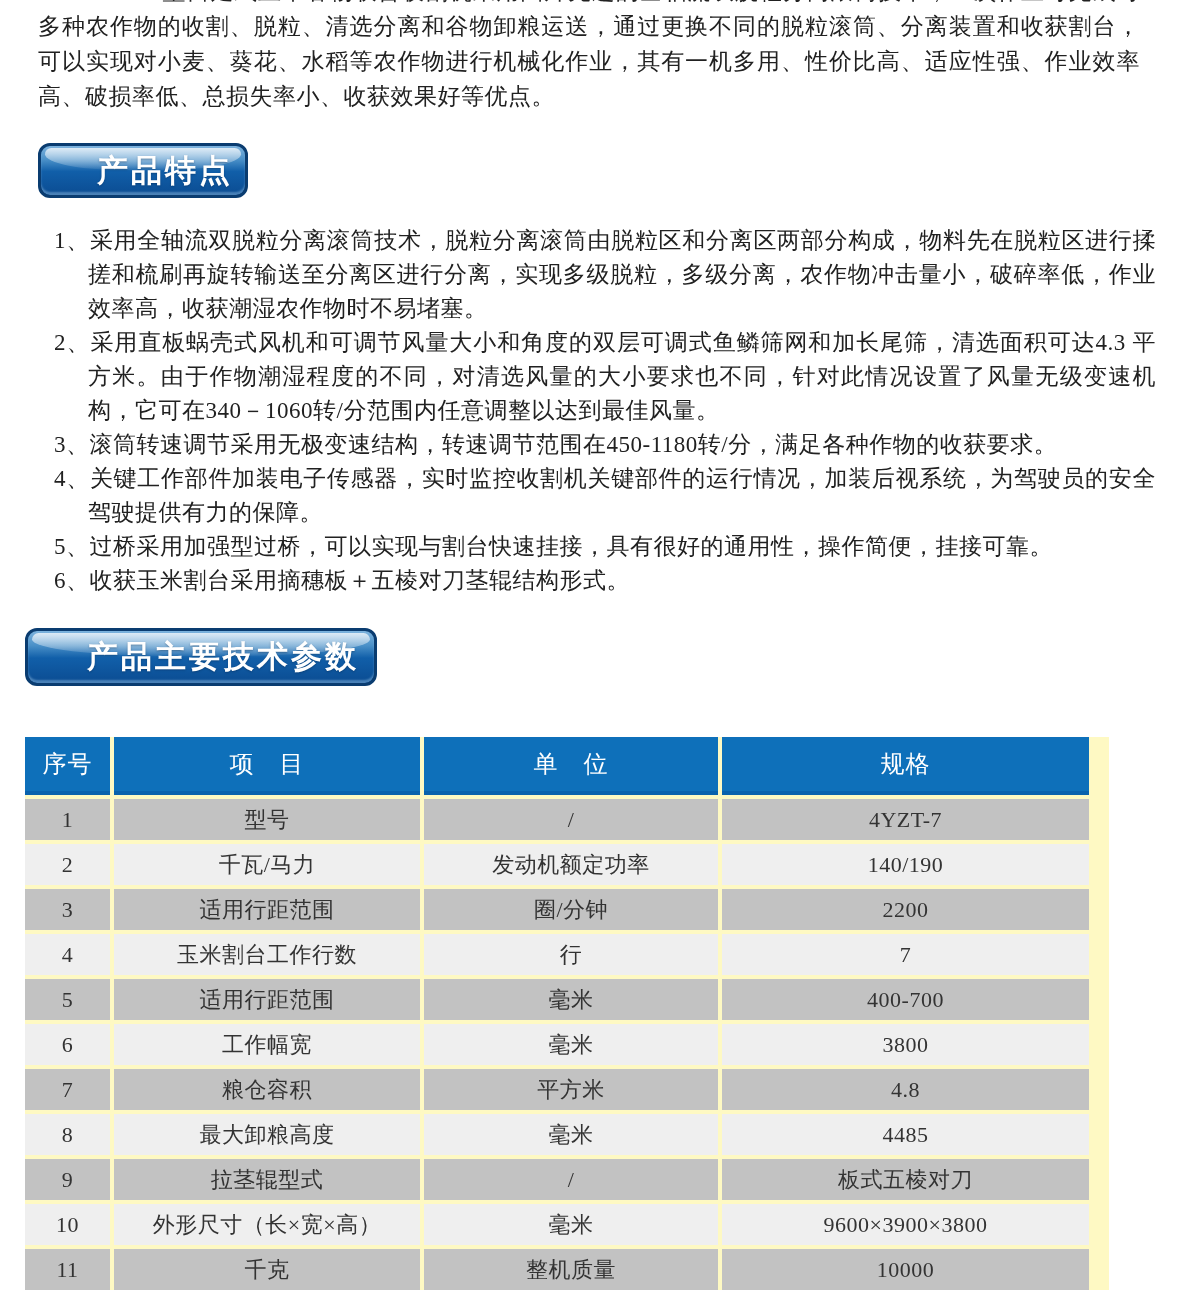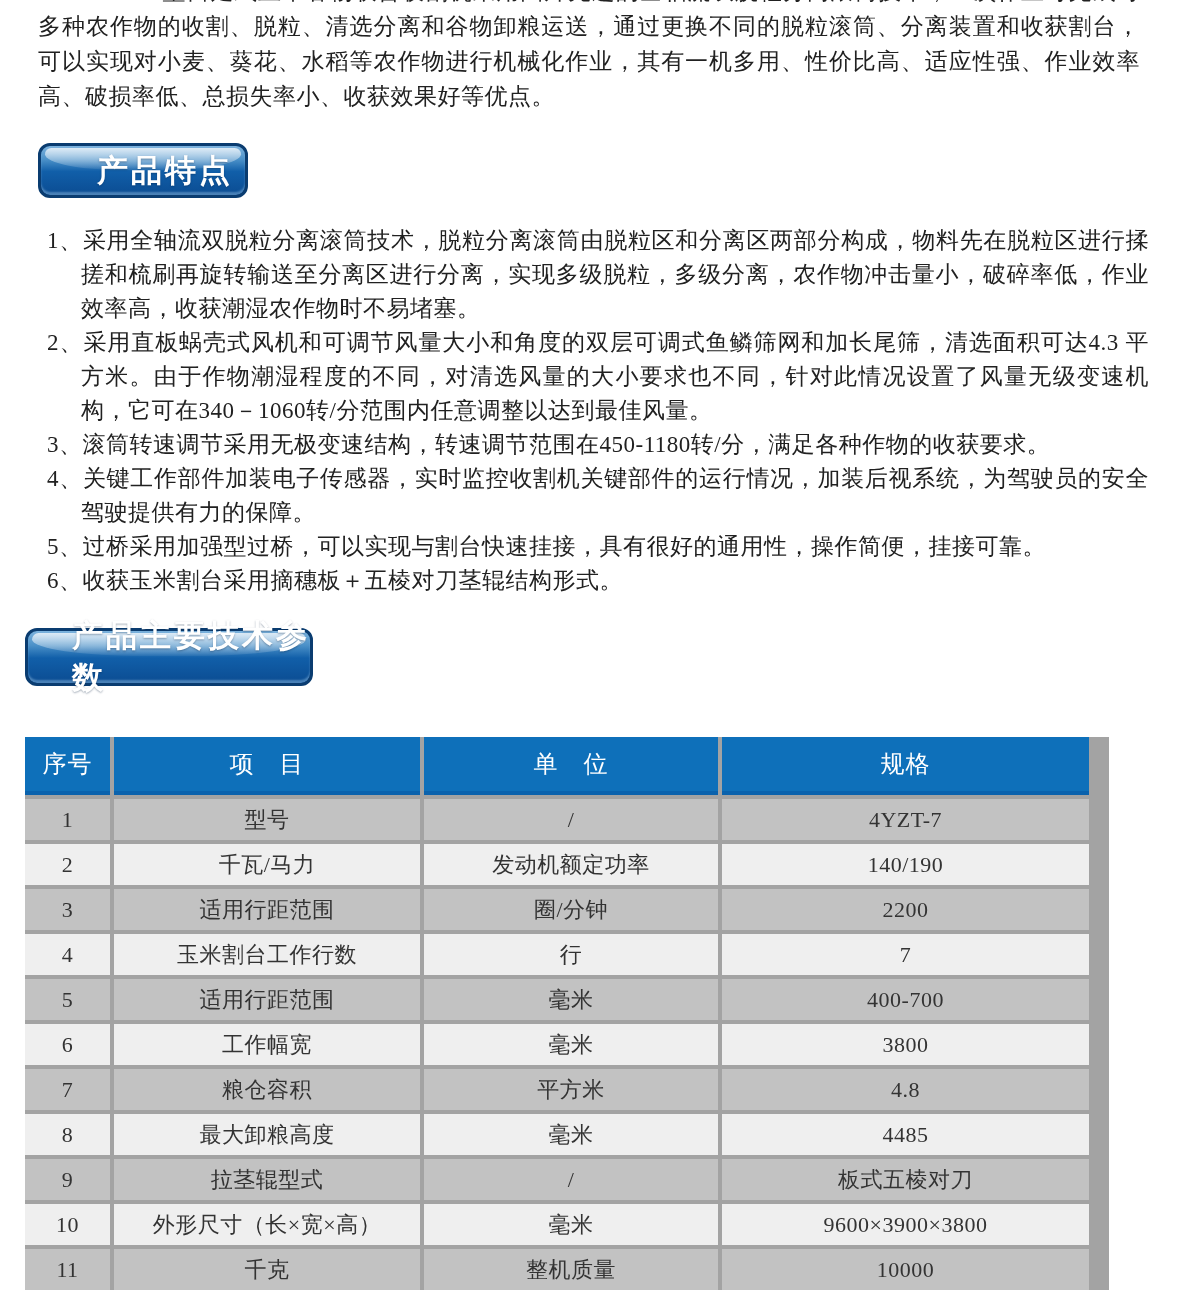--- a/index.html
+++ b/index.html
@@ -23,33 +23,33 @@
     text-shadow:0 1px 2px rgba(0,30,60,0.35);
     padding-left:44px;
   }
   .banner::before{
     content:"";position:absolute;top:2px;left:4px;right:4px;height:44%;
     border-radius:8px 8px 50% 50% / 8px 8px 20px 20px;
     background:linear-gradient(180deg,rgba(255,255,255,0.75),rgba(255,255,255,0.05));
     pointer-events:none;
   }
   .banner-features{left:38px;top:143px;width:210px;height:55px;}
-  .banner-params{left:25px;top:628px;width:288px;height:58px;}
+  .banner-params{left:25px;top:628px;width:352px;height:58px;}
   .banner span{position:relative;z-index:1;}
   
   .features{
-    position:absolute;left:47px;top:224px;width:1102px;margin:0;padding:0;list-style:none;
+    position:absolute;left:54px;top:224px;width:1102px;margin:0;padding:0;list-style:none;
     font-size:23px;line-height:34px;text-align:justify;letter-spacing:0.5px;
   }
   .features li{padding-left:34px;text-indent:-34px;margin:0;}
   
   .spec-table{
     position:absolute;left:25px;top:737px;width:1084px;
     display:grid;grid-template-columns:85px 306px 294px 367px;gap:4px;
-    background:#a3a3a3;
+    background:#fef9c3;
   }
   .spec-table .th{
     background:#0e70ba;border-bottom:4px solid #0a62ad;
     height:54px;display:flex;align-items:center;justify-content:center;
     color:#ffffff;font-size:24px;letter-spacing:1px;
   }
   .spec-table .cell{
     height:41px;display:flex;align-items:center;justify-content:center;
     font-size:22px;color:#333333;letter-spacing:0.5px;
   }

